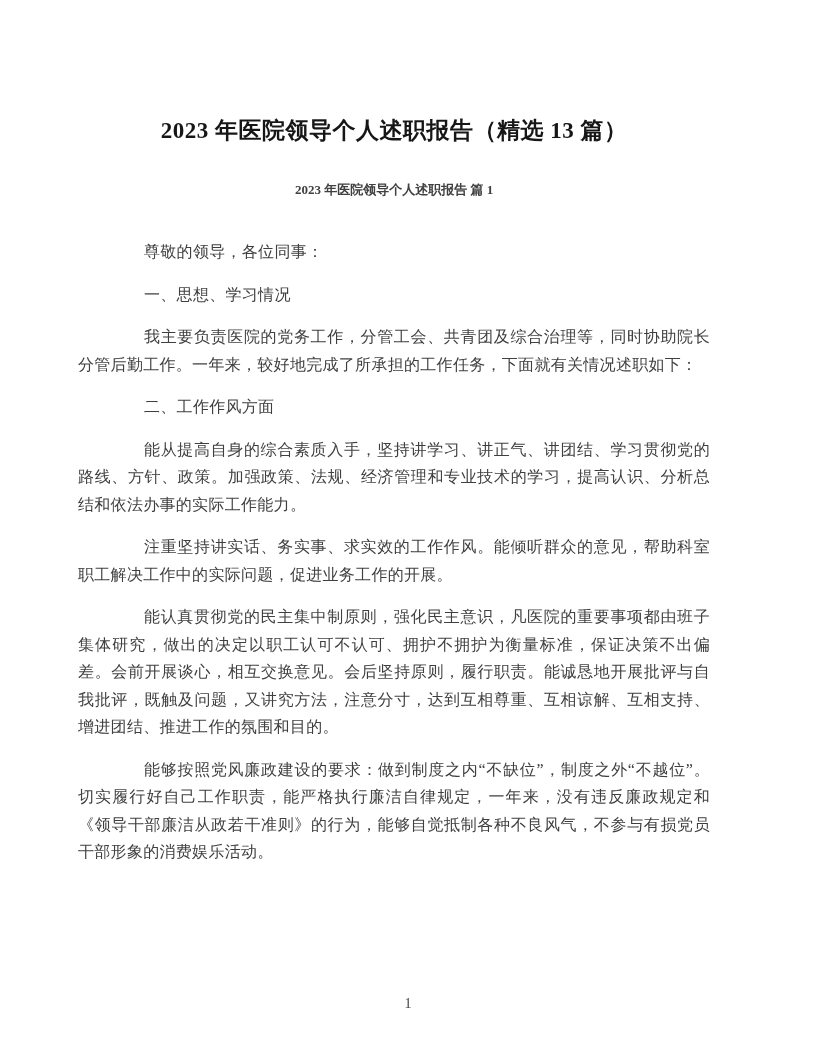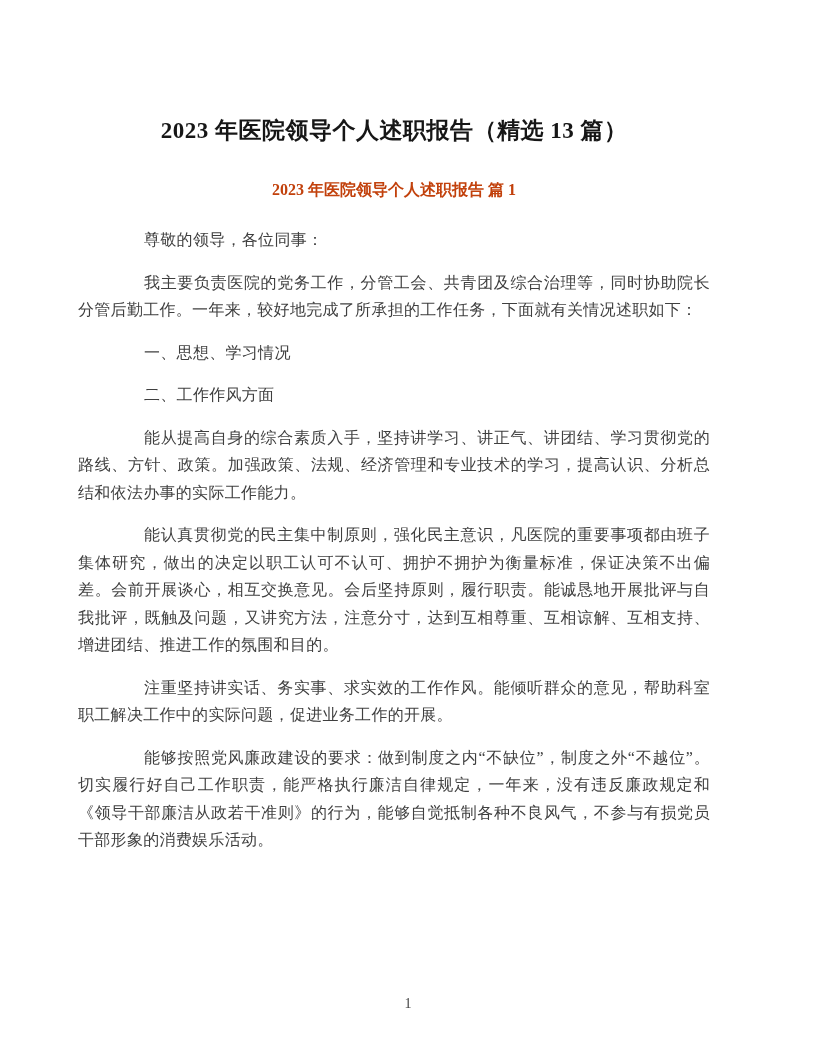--- a/index.html
+++ b/index.html
@@ -22,28 +22,28 @@
     margin: 0;
     font-size: 23px;
     line-height: 34px;
     font-weight: bold;
     text-align: center;
     color: #161616;
     letter-spacing: 0.5px;
   }
   .section-title {
     margin: 30px 0 0 0;
-    font-size: 16px;
+    font-size: 13px;
     line-height: 24px;
     font-weight: bold;
     text-align: center;
-    color: #c2410c;
+    color: #404040;
   }
   .doc-body {
-    margin-top: 24px;
+    margin-top: 36px;
   }
   .para {
     margin: 0 0 15px 0;
     font-size: 16px;
     line-height: 27.5px;
     color: #3f3f3f;
     text-align: justify;
     text-indent: 66px;
     letter-spacing: 0.3px;
   }
@@ -58,22 +58,22 @@
   }
 </style>
 </head>
 <body>
 
 <div class="page">
   <h1 class="doc-title">2023 年医院领导个人述职报告（精选 13 篇）</h1>
   <h2 class="section-title">2023 年医院领导个人述职报告 篇 1</h2>
   <div class="doc-body" id="doc-body">
       <p class="para">尊敬的领导，各位同事：</p>
+      <p class="para">一、思想、学习情况</p>
       <p class="para">我主要负责医院的党务工作，分管工会、共青团及综合治理等，同时协助院长分管后勤工作。一年来，较好地完成了所承担的工作任务，下面就有关情况述职如下：</p>
-      <p class="para">一、思想、学习情况</p>
       <p class="para">二、工作作风方面</p>
       <p class="para">能从提高自身的综合素质入手，坚持讲学习、讲正气、讲团结、学习贯彻党的路线、方针、政策。加强政策、法规、经济管理和专业技术的学习，提高认识、分析总结和依法办事的实际工作能力。</p>
+      <p class="para">注重坚持讲实话、务实事、求实效的工作作风。能倾听群众的意见，帮助科室职工解决工作中的实际问题，促进业务工作的开展。</p>
       <p class="para">能认真贯彻党的民主集中制原则，强化民主意识，凡医院的重要事项都由班子集体研究，做出的决定以职工认可不认可、拥护不拥护为衡量标准，保证决策不出偏差。会前开展谈心，相互交换意见。会后坚持原则，履行职责。能诚恳地开展批评与自我批评，既触及问题，又讲究方法，注意分寸，达到互相尊重、互相谅解、互相支持、增进团结、推进工作的氛围和目的。</p>
-      <p class="para">注重坚持讲实话、务实事、求实效的工作作风。能倾听群众的意见，帮助科室职工解决工作中的实际问题，促进业务工作的开展。</p>
       <p class="para">能够按照党风廉政建设的要求：做到制度之内“不缺位”，制度之外“不越位”。切实履行好自己工作职责，能严格执行廉洁自律规定，一年来，没有违反廉政规定和《领导干部廉洁从政若干准则》的行为，能够自觉抵制各种不良风气，不参与有损党员干部形象的消费娱乐活动。</p>
     </div>
   <div class="page-number">1</div>
 </div>
 
 </body></html>

